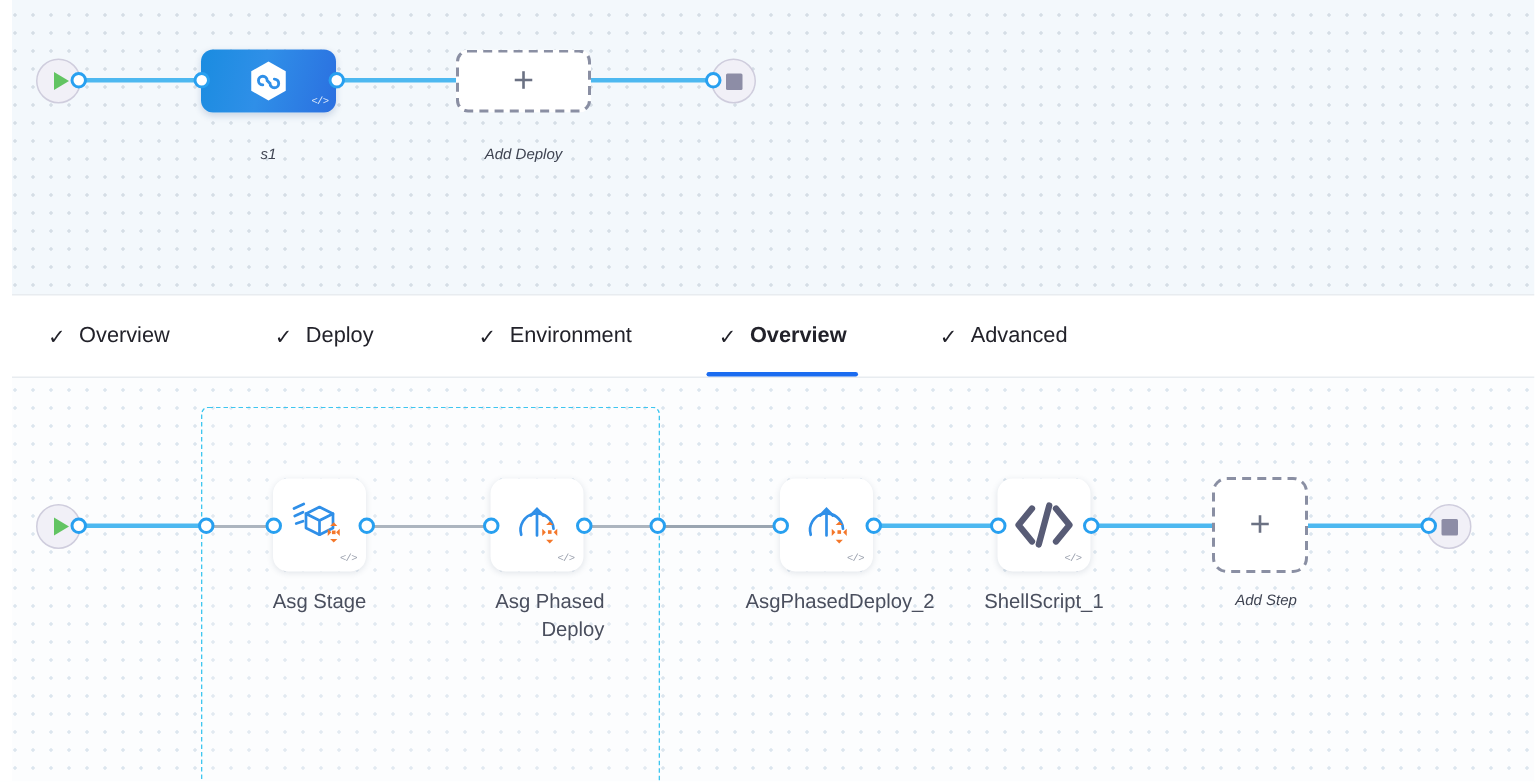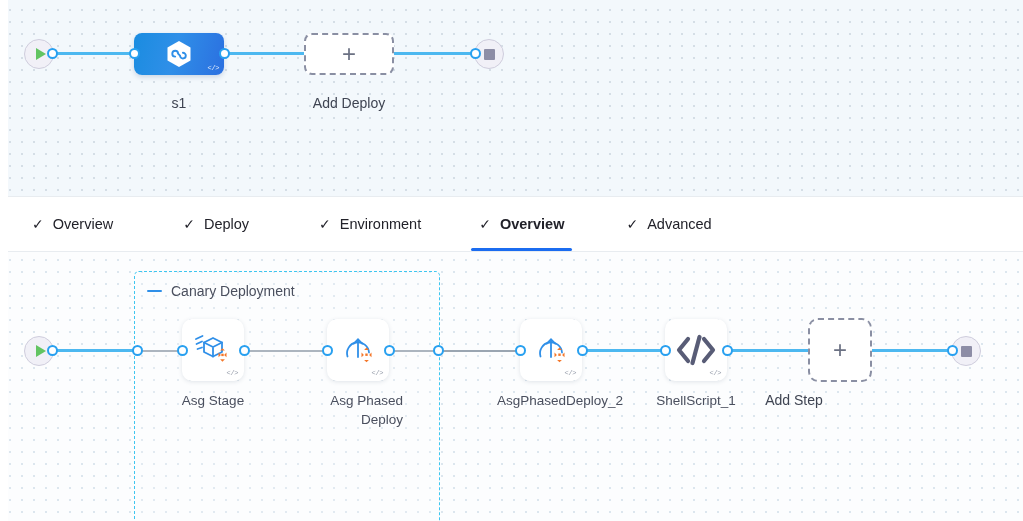--- a/index.html
+++ b/index.html
@@ -132,21 +132,21 @@
     font-size: 24px; color: #6b7183; line-height: 1; font-weight: 300;
   }
   .node-label {
     position: absolute;
     text-align: center;
     font-size: 13.5px;
     color: #4a4f5e;
     line-height: 19px;
     z-index: 5;
   }
-  .node-label.wide { font-size: 14px; color: #3f4452; }
+  .node-label.wide { font-size: 10px; color: #3f4452; font-style: italic; }
 
   
   .step-node {
     position: absolute; width: 62px; height: 62px;
     border-radius: 10px; background: #ffffff;
     box-shadow: 0 1px 4px rgba(40,60,90,.13);
     display: flex; align-items: center; justify-content: center;
     z-index: 5; cursor: pointer;
   }
 
@@ -229,24 +229,20 @@
     </div>
     <div class="tab tab-gap-4">
       <span class="chk">✓</span>
       <span class="lbl">Advanced</span>
     </div>
   </div>
 
   <div class="canvas" id="exec-canvas">
 
     <div id="canary-group" style="left:134px; top:21px; width:306px; height:264px;"></div>
-    <div id="canary-header" style="left:147px; top:33px;">
-      <span class="collapse-dash"></span>
-      <span id="canary-title">Canary Deployment</span>
-    </div>
 
     <div class="link" style="left:47px; top:99px; width:90px;"></div>
 
     <div class="link dashed" style="left:138px; top:100px; width:48px;"></div>
     <div class="link dashed" style="left:182px; top:100px; width:150px;"></div>
     <div class="link dashed" style="left:328px; top:100px; width:114px;"></div>
     <div class="link dashed" style="left:438px; top:100px; width:86px;"></div>
 
     <div class="link" style="left:520px; top:99px; width:150px;"></div>
     <div class="link" style="left:666px; top:99px; width:150px;"></div>
@@ -331,21 +327,21 @@
         </g>
       </svg>
       <span class="code-badge dark">&lt;/&gt;</span>
     </div>
     <div class="dot" style="left:722px; top:95px;"></div>
     <div class="node-label" style="left:640px; top:141px; width:112px;">ShellScript_1</div>
 
     <div class="add-box" style="left:808px; top:68px; width:64px; height:64px; border-radius:10px;">
       <span class="plus">+</span>
     </div>
-    <div class="node-label wide" style="left:744px; top:141px; width:100px;">Add Step</div>
+    <div class="node-label wide" style="left:794px; top:141px; width:100px;">Add Step</div>
 
     <div class="dot" style="left:947px; top:95px;"></div>
     <div class="terminal" style="left:951px; top:86px;">
       <span class="stop-sq"></span>
     </div>
   </div>
 
   <div class="left-gutter"></div>
 </div>
 

